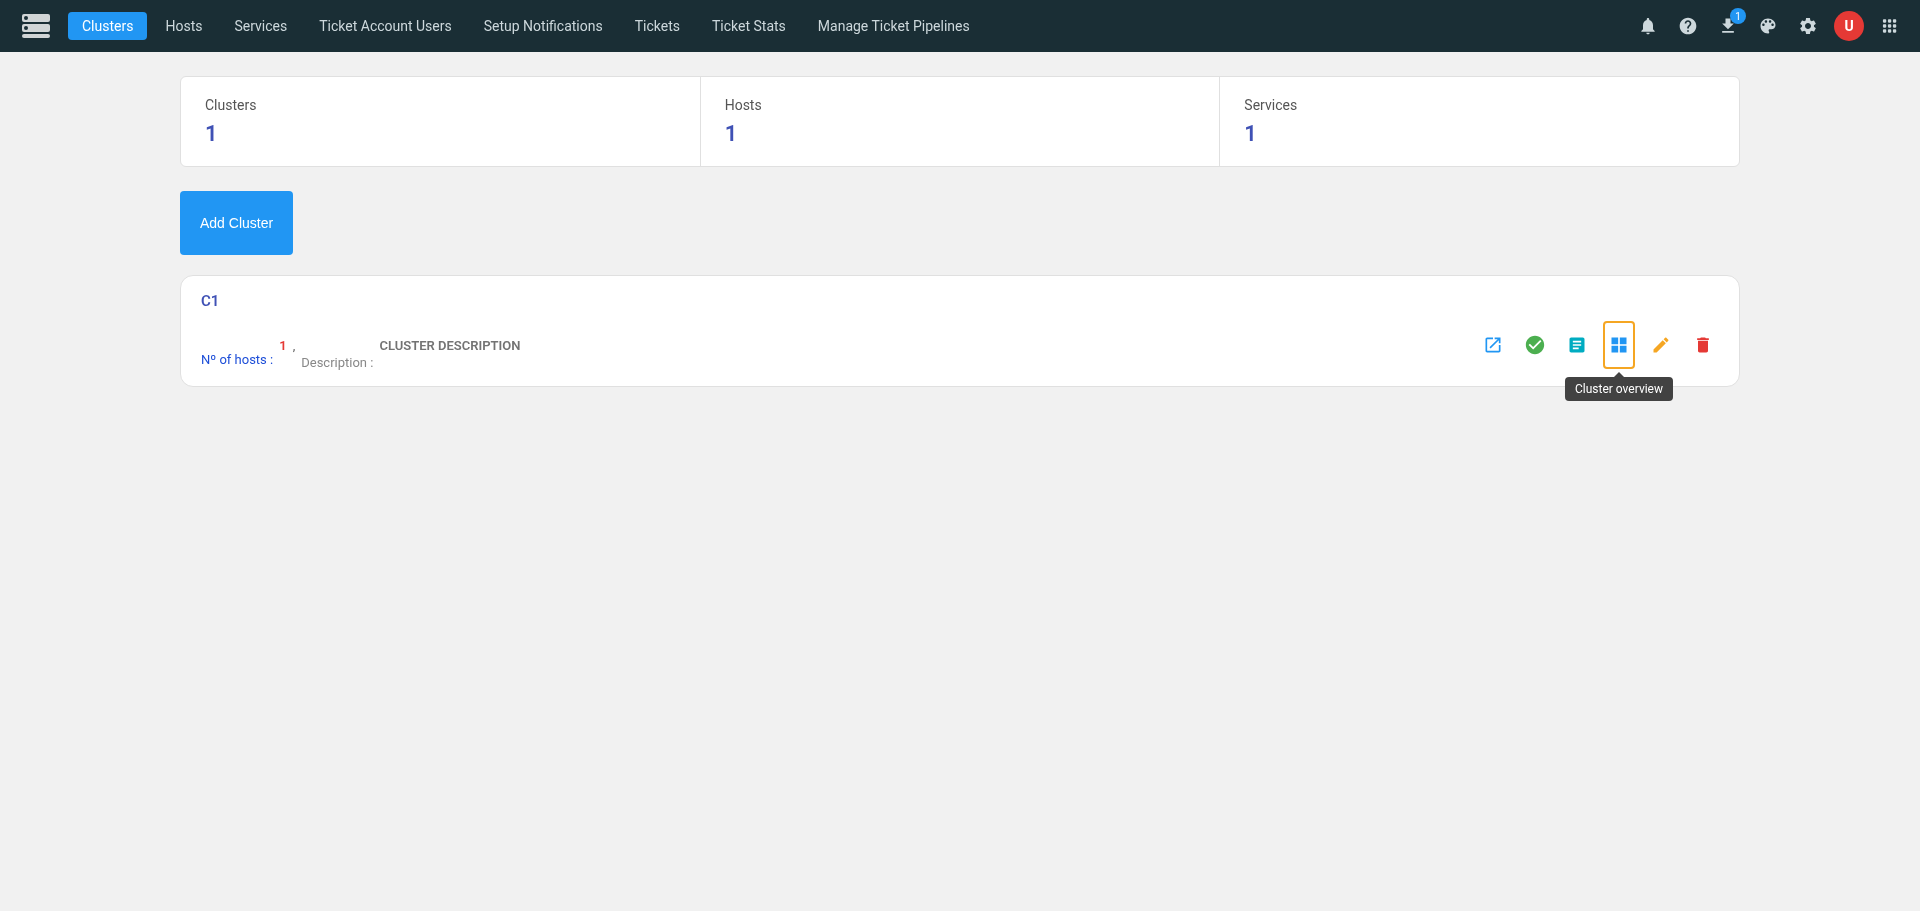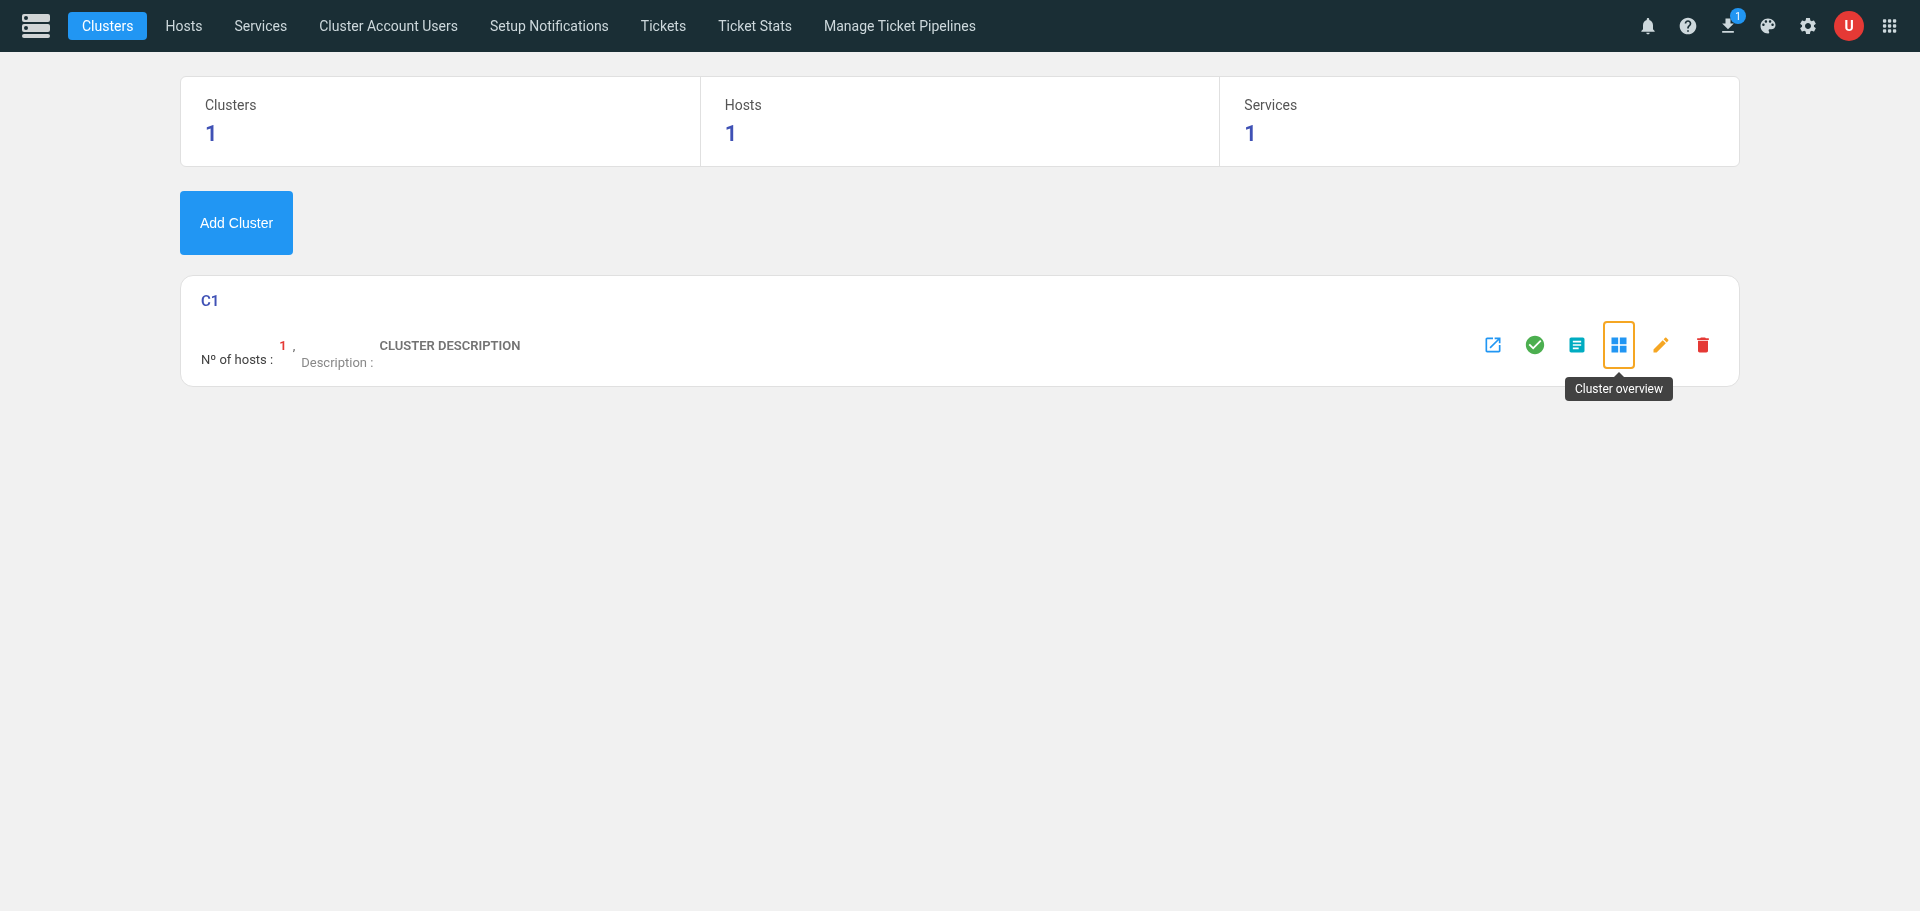--- a/index.html
+++ b/index.html
@@ -186,21 +186,21 @@
       margin-bottom: 10px;
       cursor: pointer;
     }
     .cluster-meta {
       display: flex;
       align-items: center;
       gap: 6px;
       font-size: 13px;
       color: #666;
     }
-    .cluster-meta .key { color: #404040; margin-top: 29px; }
+    .cluster-meta .key { color: #1d4ed8; margin-top: 29px; }
     .cluster-meta .value { color: #e53935; font-weight: 600; }
     .cluster-meta .desc-label { color: #888; margin-top: 35px; }
     .cluster-meta .desc-value { color: #737373; font-weight: 600; }
     .cluster-actions {
       display: flex;
       align-items: center;
       gap: 10px;
     }
     .cluster-row-inner {
       display: flex;
@@ -265,21 +265,21 @@
       <rect x="2" y="14" width="28" height="8" rx="2" fill="white" opacity="0.8"></rect>
       <rect x="2" y="24" width="28" height="4" rx="2" fill="white" opacity="0.8"></rect>
       <circle cx="6" cy="8" r="2" fill="#1a2e35"></circle>
       <circle cx="6" cy="18" r="2" fill="#1a2e35"></circle>
     </svg>
   </div>
 
   <div class="nav-item active">Clusters</div>
   <div class="nav-item">Hosts</div>
   <div class="nav-item">Services</div>
-  <div class="nav-item">Cluster Account Users</div>
+  <div class="nav-item">Ticket Account Users</div>
   <div class="nav-item">Setup Notifications</div>
   <div class="nav-item">Tickets</div>
   <div class="nav-item">Ticket Stats</div>
   <div class="nav-item">Manage Ticket Pipelines</div>
 
   <div class="navbar-spacer"></div>
 
   <div class="nav-icons">
     <div class="nav-icon">
       <svg width="20" height="20" viewBox="0 0 24 24" fill="#cdd8dc">

